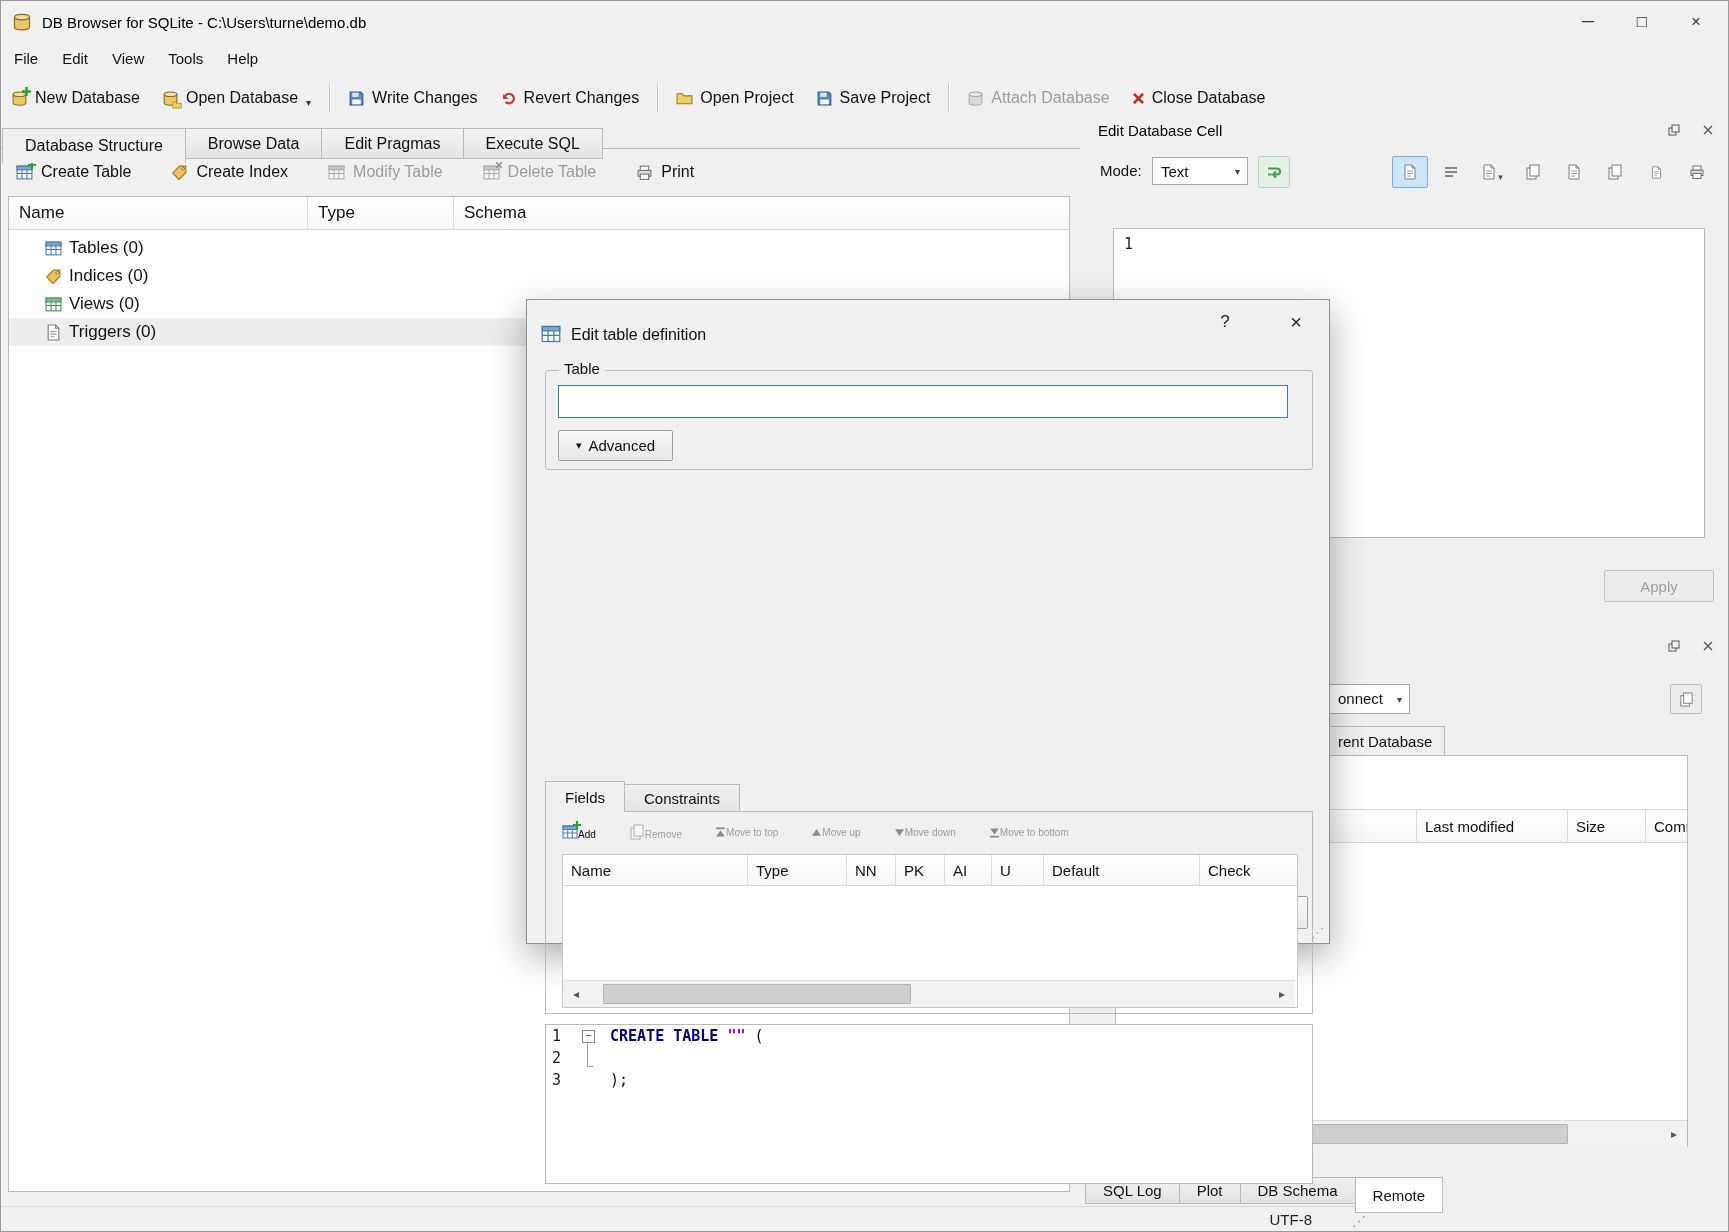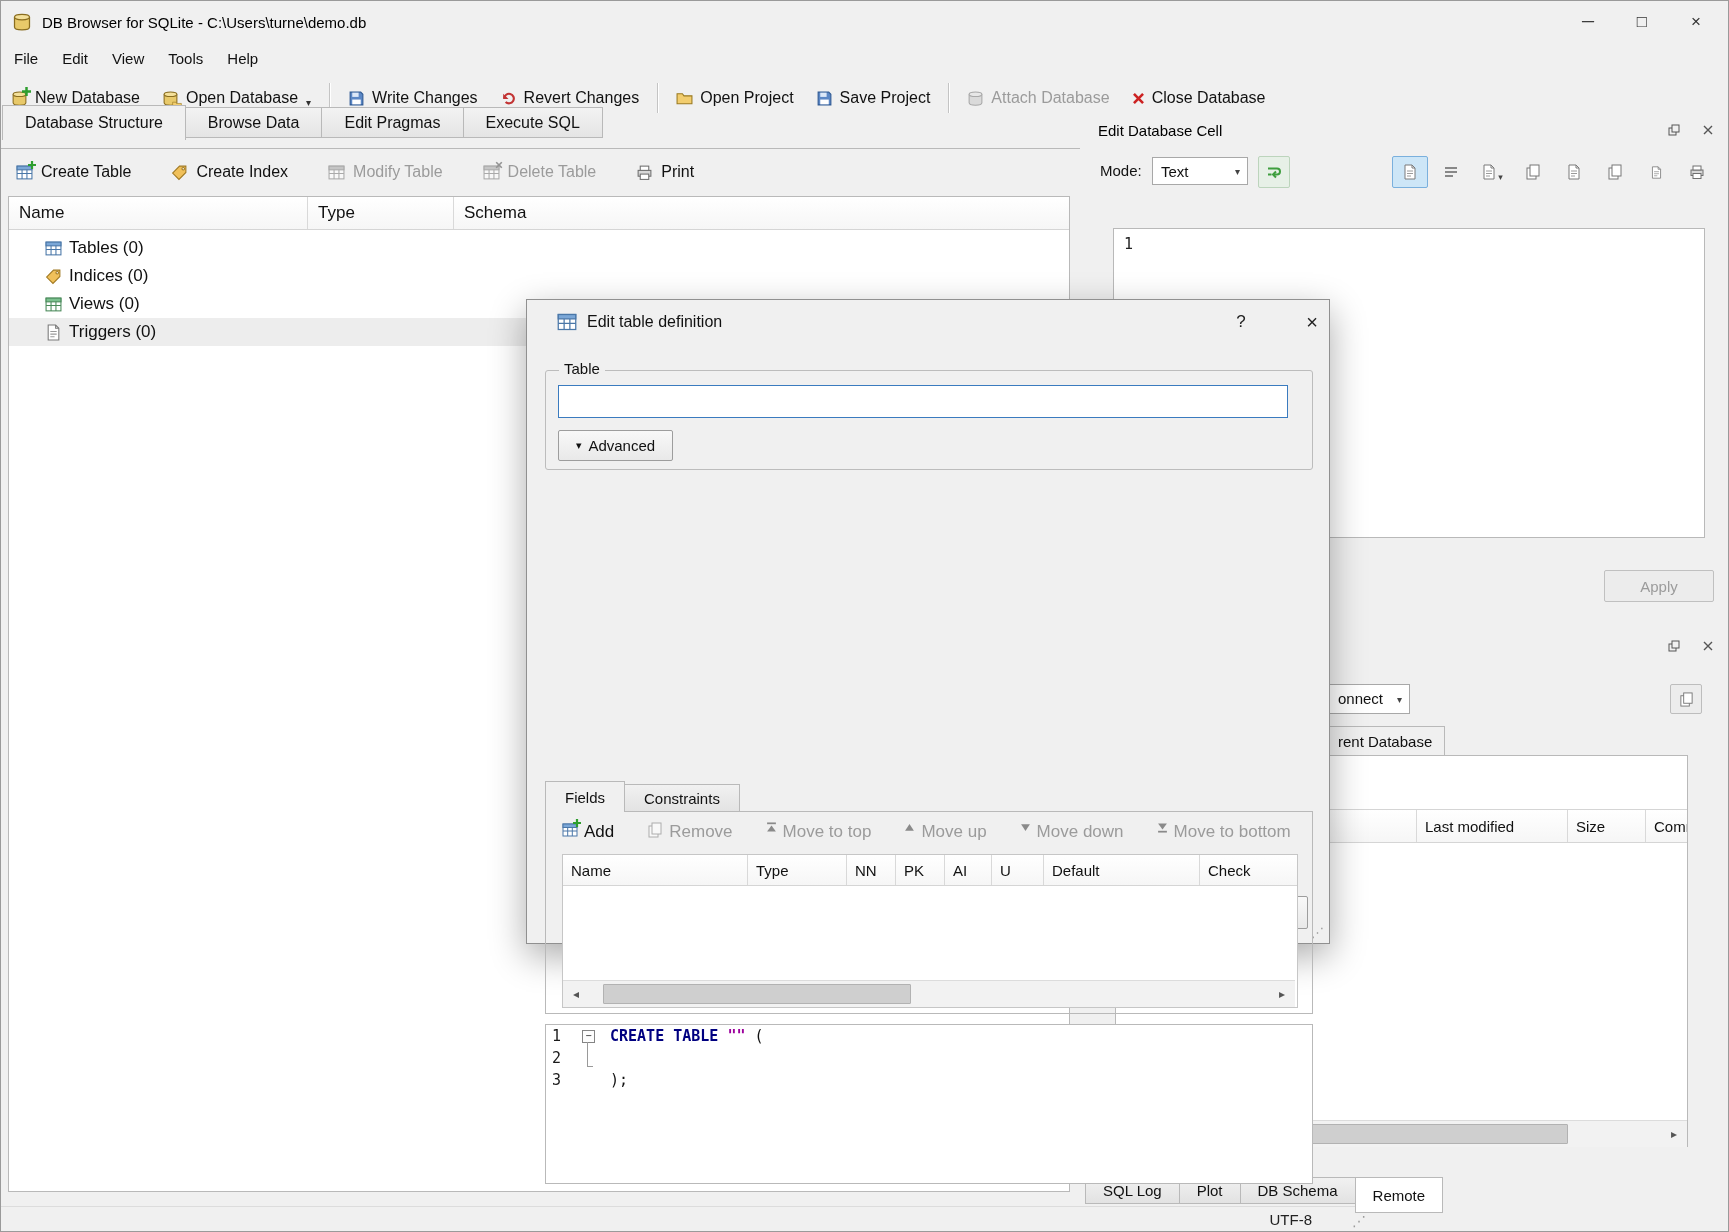--- a/index.html
+++ b/index.html
@@ -25,21 +25,21 @@
   .menu-item{padding:0 12px;height:24px;display:flex;align-items:center}
   .menu-item:first-child{margin-left:2px}
 
   
   #toolbar{left:0;top:77px;width:1729px;height:42px;display:flex;align-items:center}
   .tb{display:flex;align-items:center;gap:7px;padding:0 11px;height:34px;font-size:16px;white-space:nowrap}
   .tb-sep{width:1px;height:30px;background:#c4c4c4;box-shadow:1px 0 0 #fff;margin:0 7px}
   .tb-caret{font-size:10px;color:#333;margin-left:1px;margin-top:8px}
 
   
-  #tabbar{left:2px;top:105px;height:35px;display:flex;align-items:center;z-index:2}
+  #tabbar{left:2px;top:128px;height:35px;display:flex;align-items:flex-start;z-index:2}
   .tab{box-sizing:border-box;padding:0 22px;display:flex;align-items:center;border:1px solid #b9b9b9;
        background:linear-gradient(#f3f3f3,#e4e4e4);height:31px;margin-right:-1px;font-size:16px}
   .tab.active{background:#f0f0f0;height:35px;border-bottom:none;z-index:3}
   #pane-line{left:0;top:148px;width:1080px;height:1px;background:#b9b9b9;z-index:1}
 
   
   #struct-actions{left:4px;top:152px;width:1070px;height:40px;display:flex;align-items:center;gap:40px;padding-left:12px}
   .sa{display:flex;align-items:center;gap:8px;font-size:16px;white-space:nowrap}
   #tree-box{left:8px;top:196px;width:1062px;height:996px;background:#fff;border:1px solid #b9b9b9}
   #tree-header{display:flex;height:32px;background:linear-gradient(#ffffff,#f6f6f6);border-bottom:1px solid #d5d5d5;font-size:17px}
@@ -98,41 +98,41 @@
   .btab.active{background:#ffffff;height:36px;z-index:3}
 
   
   #statusbar{left:0;top:1206px;width:1370px;height:26px;border-top:1px solid #dcdcdc;background:#f0f0f0}
   #encoding{position:absolute;right:58px;top:4px;font-size:15px;color:#222}
   #grip{position:absolute;right:4px;bottom:3px;font-size:14px;color:#9a9a9a}
 
   
   #dialog{left:526px;top:299px;width:804px;height:645px;background:#f0f0f0;border:1px solid #909090;z-index:20;
           box-shadow:0 12px 34px rgba(0,0,0,.33)}
-  #dlg-titlebar{position:absolute;left:16px;top:0;width:802px;height:44px;display:flex;align-items:center}
+  #dlg-titlebar{position:absolute;left:0;top:0;width:802px;height:44px;display:flex;align-items:flex-end}
   #dlg-icon{margin-left:14px}
   #dlg-title{margin-left:10px;font-size:16px}
   #dlg-help{position:absolute;left:677px;top:0;width:42px;height:44px;display:flex;align-items:center;justify-content:center;font-size:17px;color:#222}
   #dlg-close{position:absolute;left:744px;top:0;width:50px;height:44px;display:flex;align-items:center;justify-content:center;font-size:20px;color:#222}
 
   #dlg-group{position:absolute;left:18px;top:70px;width:766px;height:98px;border:1px solid #bcbcbc;border-radius:3px}
   #dlg-group-label{position:absolute;left:13px;top:-11px;background:#f0f0f0;padding:0 5px;font-size:15px}
   #table-name-input{position:absolute;left:12px;top:14px;width:730px;height:33px;border:1px solid #3a7bbf;background:#fff;
                     box-sizing:border-box;font-size:16px;padding:0 8px;outline:none;font-family:"Liberation Sans",sans-serif}
   #advanced-btn{position:absolute;left:12px;top:59px;width:113px;height:29px;background:linear-gradient(#f8f8f8,#e9e9e9);
                 border:1px solid #9d9d9d;border-radius:2px;display:flex;align-items:center;justify-content:center;gap:7px;font-size:15px}
   .adv-caret{font-size:11px;color:#111}
 
   #dlg-tabs{position:absolute;left:18px;top:481px;height:31px;display:flex;align-items:flex-end;z-index:2}
   .dtab{box-sizing:border-box;padding:0 19px;display:flex;align-items:center;border:1px solid #b9b9b9;
         background:linear-gradient(#f1f1f1,#e3e3e3);height:28px;margin-right:-1px;font-size:15px}
   .dtab.active{background:#f0f0f0;height:31px;border-bottom:none;z-index:3}
   #dlg-panel{position:absolute;left:18px;top:511px;width:766px;height:201px;border:1px solid #b9b9b9;z-index:1}
   #dlg-actions{position:absolute;left:4px;top:5px;height:30px;display:flex;align-items:center;gap:33px;padding-left:12px;white-space:nowrap}
-  .dact{display:flex;align-items:flex-start;gap:6px;font-size:17px}
+  .dact{display:flex;align-items:flex-end;font-size:10px}
   #dlg-grid{position:absolute;left:16px;top:42px;width:734px;height:152px;border:1px solid #c6c6c6;background:#fff}
   #dlg-grid-header{display:flex;height:30px;background:linear-gradient(#ffffff,#f6f6f6);border-bottom:1px solid #d5d5d5;font-size:15px}
   .gh-cell{display:flex;align-items:center;padding-left:8px;border-right:1px solid #d9d9d9;box-sizing:border-box;height:30px;overflow:hidden;white-space:nowrap}
   #dlg-grid-hscroll{position:absolute;left:0;bottom:0;width:732px;height:26px;background:#f2f2f2;border-top:1px solid #dcdcdc;display:flex;align-items:center}
   #dlg-grid-thumb{position:absolute;left:40px;width:306px}
 
   #dlg-sql{position:absolute;left:18px;top:724px;width:766px;height:158px;background:#fff;border:1px solid #b9b9b9;
            font-family:"DejaVu Sans Mono",monospace;font-size:15px;line-height:22px}
   .sql-line{display:flex;height:22px;align-items:center}
   .sql-num{width:24px;padding-left:6px;color:#1a1a1a}

